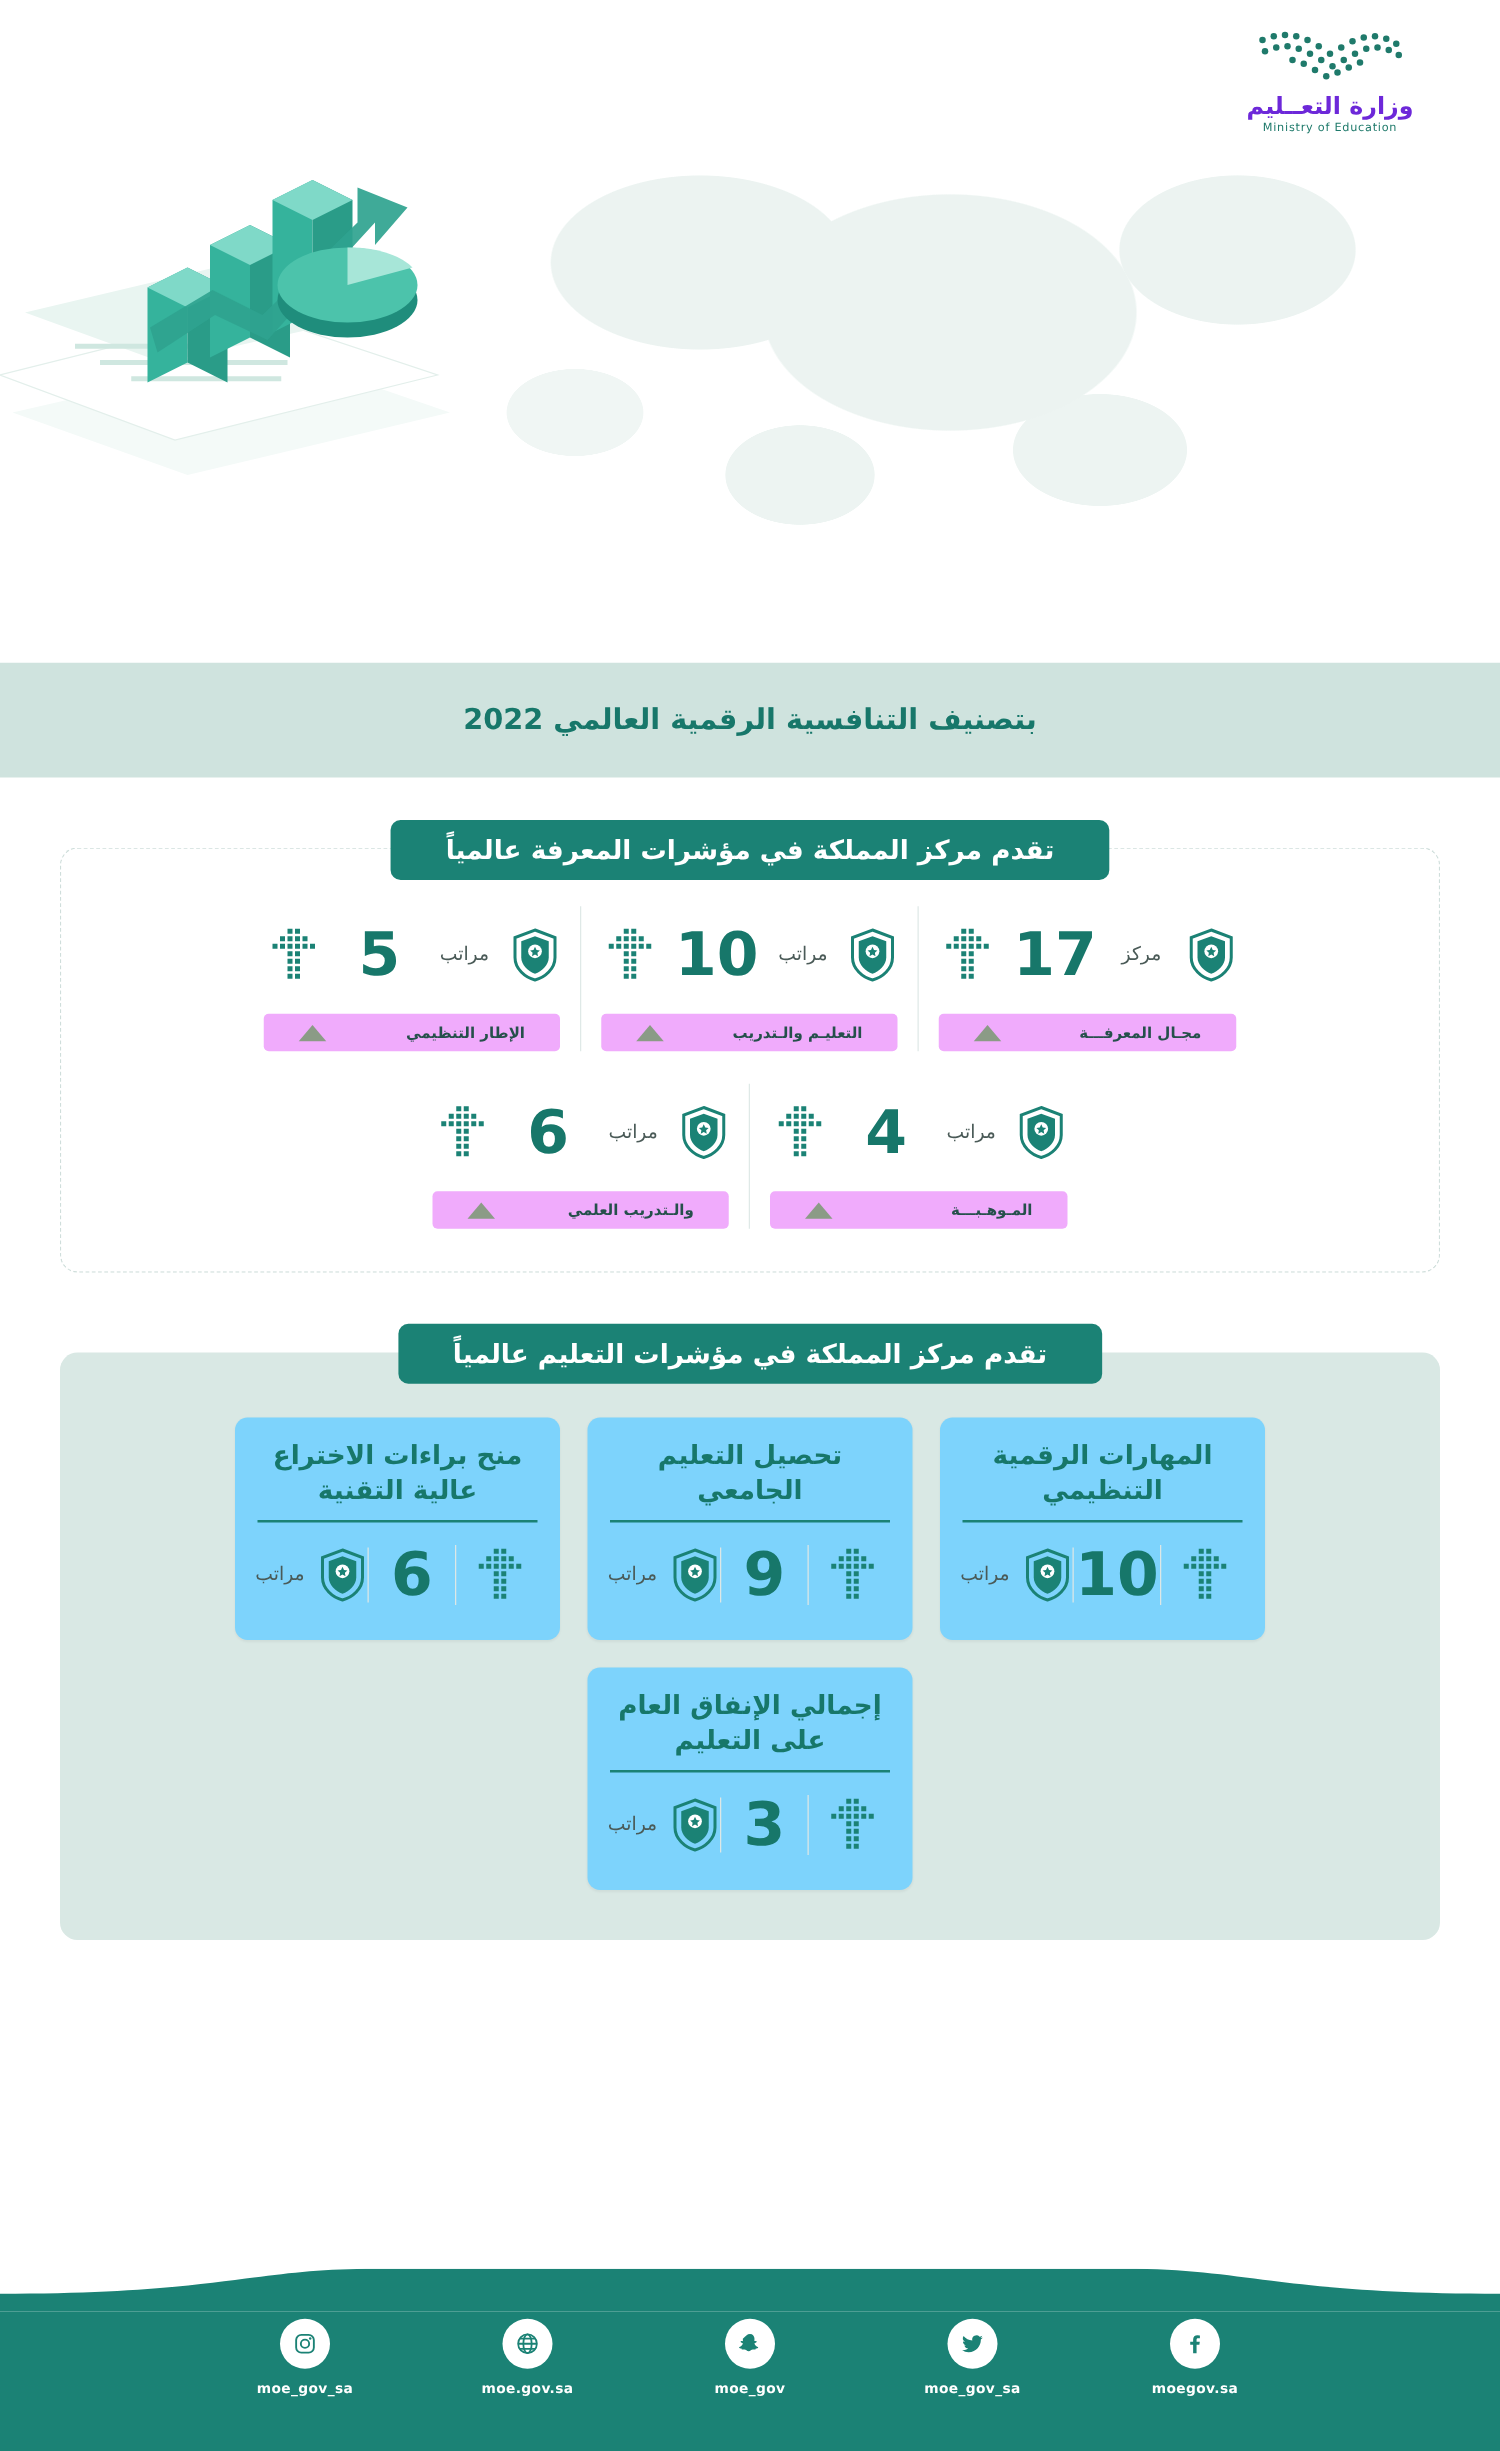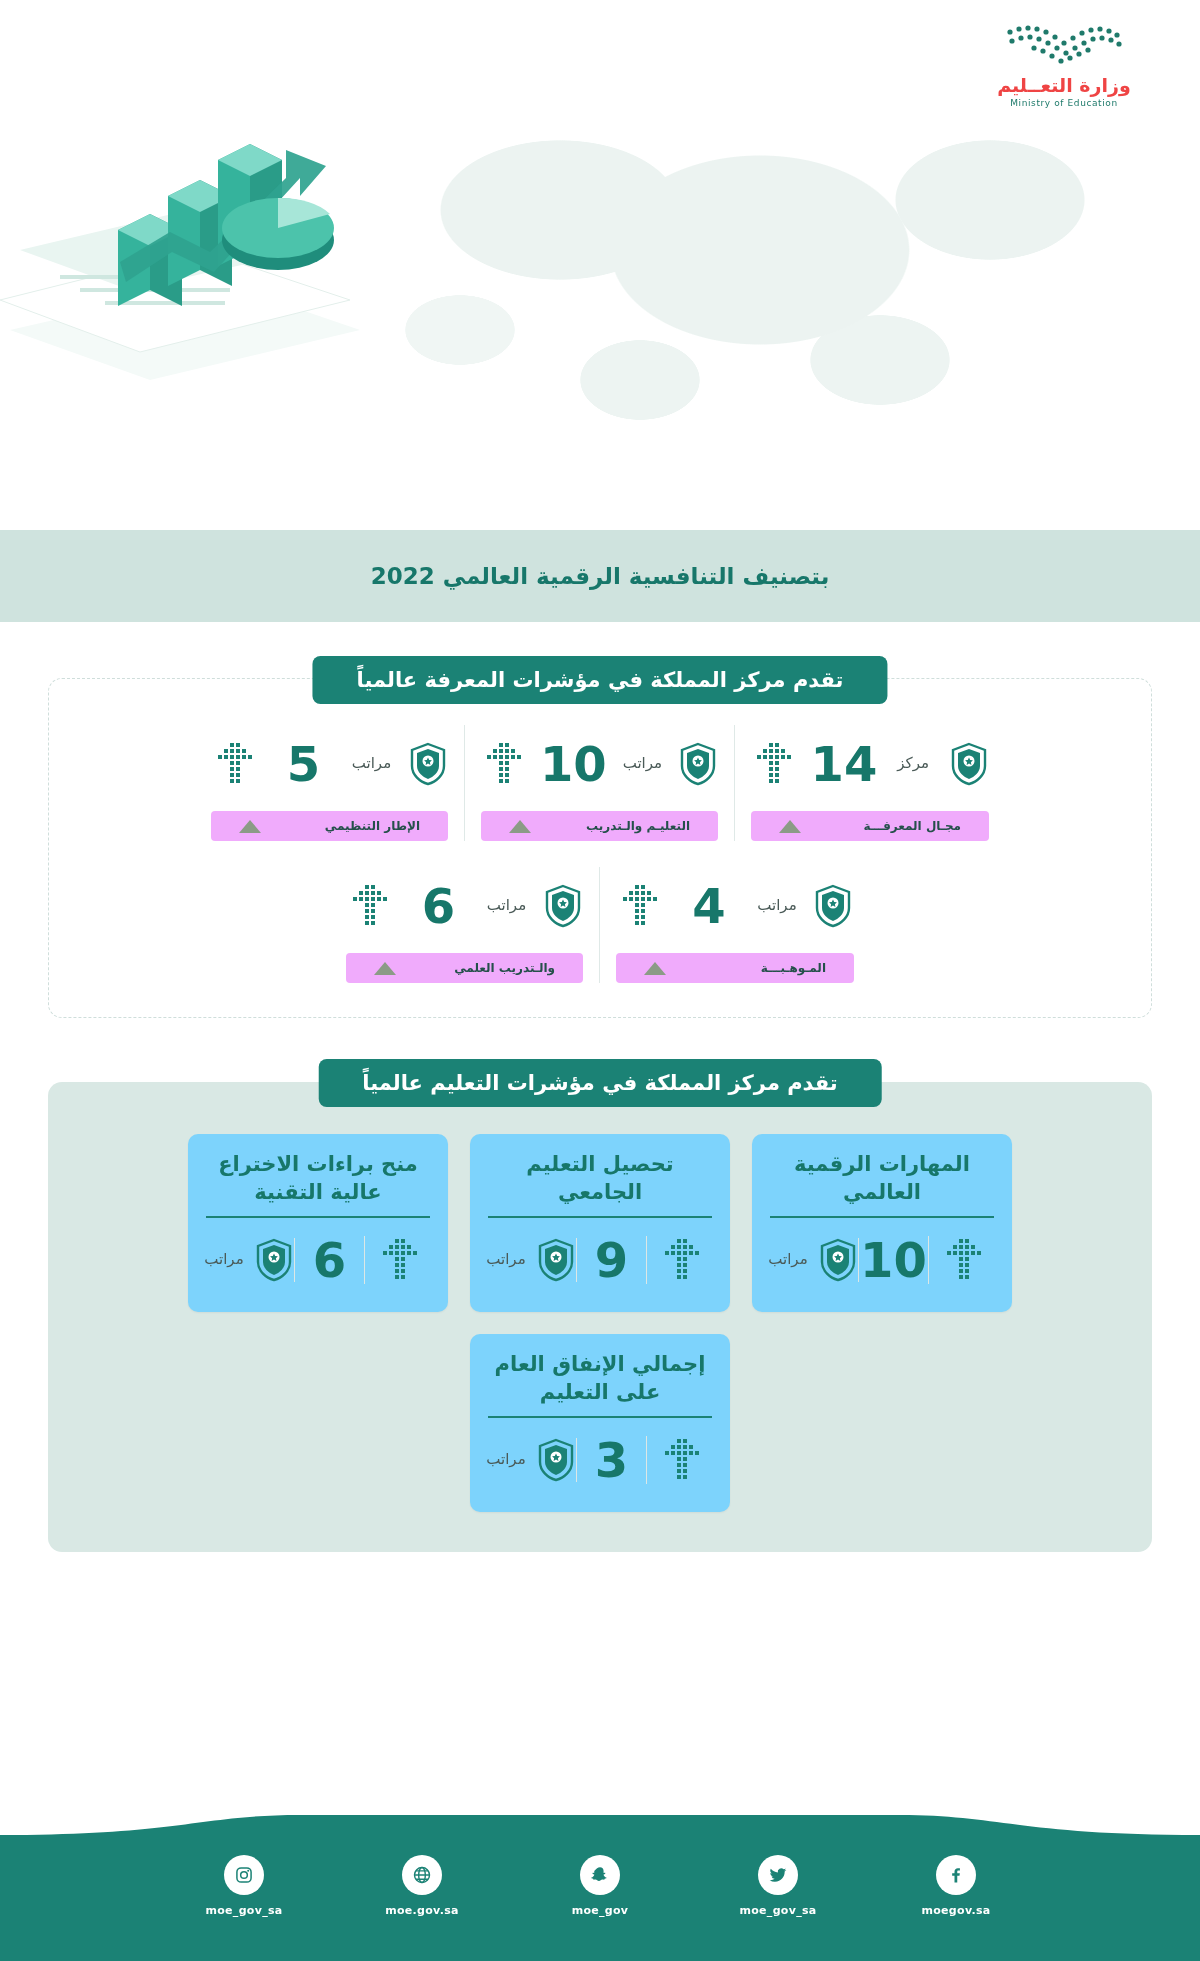--- a/index.html
+++ b/index.html
@@ -38,21 +38,21 @@
     width: 470px; height: 430px;
   }
   .logo {
     position: absolute;
     right: 36px; top: 24px;
     width: 200px;
     text-align: center;
   }
   .logo-mark { display: block; margin: 0 auto; }
   .logo-ar {
-    font-size: 19px; color: #ef4444; letter-spacing: 3px;
+    font-size: 19px; color: #6d28d9; letter-spacing: 3px;
     font-weight: 700; margin-top: 4px;
   }
   .logo-en {
     font-size: 9px; color: #1f7a6b; letter-spacing: .6px; margin-top: 2px;
   }
 
   .hero-title {
     position: absolute;
     right: 60px; top: 148px;
     width: 560px;
@@ -308,21 +308,21 @@
 
     <div class="kcard">
       <div class="kstat">
         <svg class="badge" viewBox="0 0 40 44">
           <path d="M20 2 L36 8 V24 C36 33 28 40 20 42 C12 40 4 33 4 24 V8 Z" fill="none" stroke="#1b8275" stroke-width="2.4"></path>
           <path d="M20 7 L31 11 V24 C31 30 25.5 35 20 37 C14.5 35 9 30 9 24 V11 Z" fill="#1b8275"></path>
           <circle cx="20" cy="19" r="5.5" fill="#ffffff"></circle>
           <path d="M20 15.4 l1.2 2.5 2.7.4 -2 1.9 .5 2.7 -2.4-1.3 -2.4 1.3 .5-2.7 -2-1.9 2.7-.4 Z" fill="#1b8275"></path>
         </svg>
         <div class="kunit">مركز</div>
-        <div class="knum">14</div>
+        <div class="knum">17</div>
         <svg class="uparrow" viewBox="0 0 46 50">
           <g fill="#1b8275">
             <rect x="18" y="4" width="4" height="4"></rect>
               <rect x="24" y="4" width="4" height="4"></rect>
             <rect x="12" y="10" width="4" height="4"></rect>
               <rect x="18" y="10" width="4" height="4"></rect>
               <rect x="24" y="10" width="4" height="4"></rect>
               <rect x="30" y="10" width="4" height="4"></rect>
             <rect x="6" y="16" width="4" height="4"></rect>
               <rect x="12" y="16" width="4" height="4"></rect>
@@ -515,21 +515,21 @@
     </div>
   </div>
 </div>
 
 <div class="section education">
   <div class="section-title">تقدم مركز المملكة في مؤشرات التعليم عالمياً</div>
 
   <div class="erow">
 
     <div class="ecard">
-      <div class="ecard-title">المهارات الرقمية العالمي</div>
+      <div class="ecard-title">المهارات الرقمية التنظيمي</div>
       <div class="ecard-sep"></div>
       <div class="ecard-stat">
         <div class="ecell">
           <svg class="uparrow" viewBox="0 0 46 50">
             <g fill="#1b8275">
               <rect x="18" y="4" width="4" height="4"></rect>
                 <rect x="24" y="4" width="4" height="4"></rect>
               <rect x="12" y="10" width="4" height="4"></rect>
                 <rect x="18" y="10" width="4" height="4"></rect>
                 <rect x="24" y="10" width="4" height="4"></rect>

